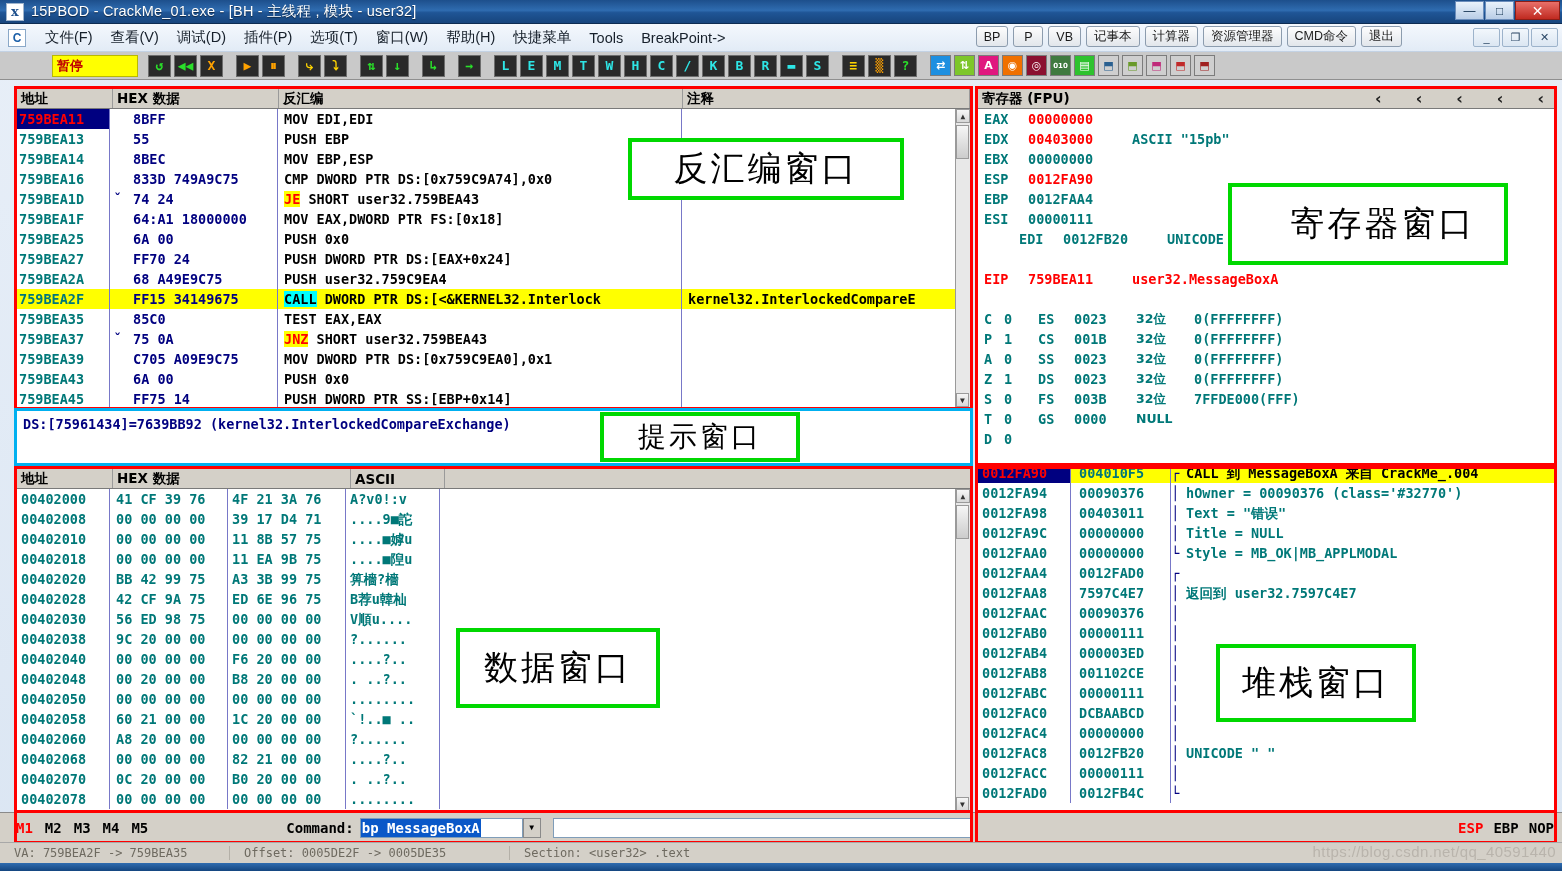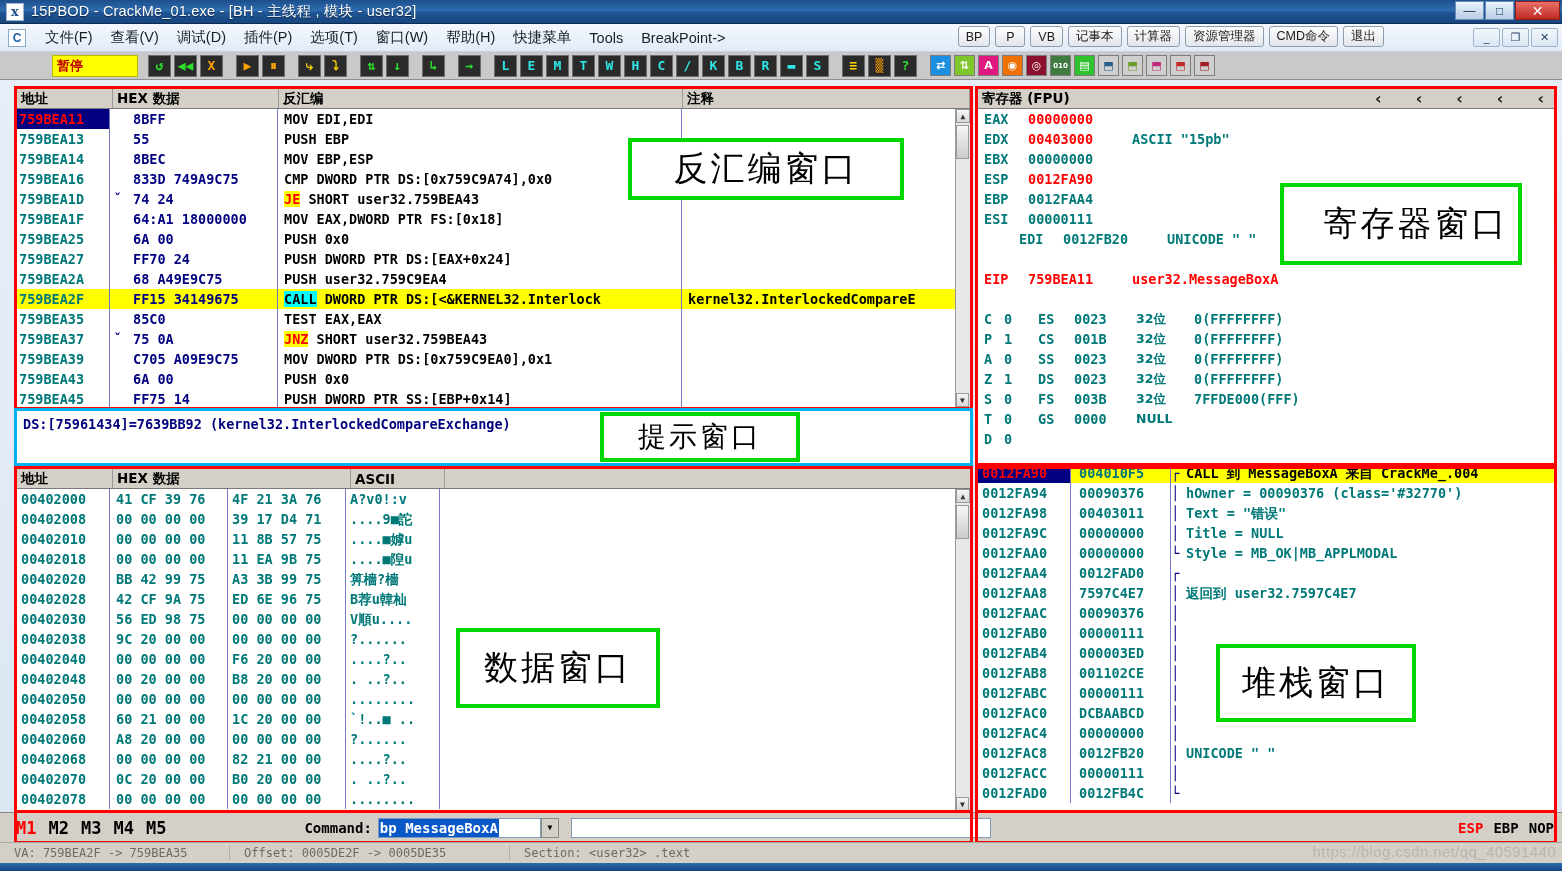--- a/index.html
+++ b/index.html
@@ -59,21 +59,21 @@
     width: 18px; height: 18px; margin-left: 8px; margin-right: 10px;
     background: #fff; border: 1px solid #8aa8c8;
     display: flex; align-items: center; justify-content: center;
     font-family: "Liberation Sans", sans-serif; font-weight: bold;
     font-size: 12px; color: #1b5fa8;
   }
   .menu-item {
     font-family: "Liberation Sans", sans-serif; font-size: 14.5px;
     color: #17202b; padding: 2px 9px; white-space: nowrap;
   }
-  .topbtns { position: absolute; right: 178px; top: 2px; display: flex; gap: 5px; align-items: center; }
+  .topbtns { position: absolute; right: 160px; top: 2px; display: flex; gap: 5px; align-items: center; }
   .topbtn {
     height: 21px; min-width: 30px; padding: 0 7px;
     border: 1px solid #8c9cae; border-radius: 3px;
     background: linear-gradient(180deg,#fdfdfd 0%,#e2e6eb 100%);
     display: flex; align-items: center; justify-content: center;
     font-family: "Liberation Sans", sans-serif; font-size: 12.5px; color: #1a1a1a;
   }
   .mdi-btns { position: absolute; right: 4px; top: 4px; display: flex; gap: 2px; }
   .mdi-btn {
     width: 27px; height: 19px;
@@ -168,21 +168,21 @@
   }
 
   
   .cmdbar {
     position: absolute; left: 0; top: 812px; width: 1562px; height: 30px;
     background: #d4d0c8; border-top: 1px solid #8a8a8a;
     display: flex; align-items: center;
   }
   .mbtn {
     font-family: "DejaVu Sans Mono", monospace; font-weight: bold;
-    font-size: 17px; margin-right: 12px; color: #000;
+    font-size: 14px; margin-right: 12px; color: #000;
   }
   .mbtn.first { color: #ff0000; }
   .cmdlabel { font-family:"DejaVu Sans Mono", monospace; font-weight:bold; font-size:14px; color:#000; }
   .cmdinput {
     width: 163px; height: 20px; background: #ffffff; border: 1px solid #7f9db9;
     display: flex; align-items: center; margin-left: 6px;
   }
   .cmdinput .val {
     background: #0a58c8; color: #ffffff; font-family: "DejaVu Sans Mono", monospace;
     font-weight: bold; font-size: 14px; padding: 0 1px; line-height: 18px;
@@ -381,21 +381,21 @@
         <div class="row"><span class="mono teal" style="display:inline-block;width:20px;">C</span><span class="mono teal" style="display:inline-block;width:34px;">0</span><span class="mono teal" style="display:inline-block;width:36px;">ES</span><span class="mono teal" style="display:inline-block;width:62px;">0023</span><span class="mono teal" style="display:inline-block;width:54px;font-family:&quot;DejaVu Sans&quot;,sans-serif;font-size:12.5px;">32位</span><span class="mono teal" style="padding-left:4px;">0(FFFFFFFF)</span></div>
         <div class="row"><span class="mono teal" style="display:inline-block;width:20px;">P</span><span class="mono teal" style="display:inline-block;width:34px;">1</span><span class="mono teal" style="display:inline-block;width:36px;">CS</span><span class="mono teal" style="display:inline-block;width:62px;">001B</span><span class="mono teal" style="display:inline-block;width:54px;font-family:&quot;DejaVu Sans&quot;,sans-serif;font-size:12.5px;">32位</span><span class="mono teal" style="padding-left:4px;">0(FFFFFFFF)</span></div>
         <div class="row"><span class="mono teal" style="display:inline-block;width:20px;">A</span><span class="mono teal" style="display:inline-block;width:34px;">0</span><span class="mono teal" style="display:inline-block;width:36px;">SS</span><span class="mono teal" style="display:inline-block;width:62px;">0023</span><span class="mono teal" style="display:inline-block;width:54px;font-family:&quot;DejaVu Sans&quot;,sans-serif;font-size:12.5px;">32位</span><span class="mono teal" style="padding-left:4px;">0(FFFFFFFF)</span></div>
         <div class="row"><span class="mono teal" style="display:inline-block;width:20px;">Z</span><span class="mono teal" style="display:inline-block;width:34px;">1</span><span class="mono teal" style="display:inline-block;width:36px;">DS</span><span class="mono teal" style="display:inline-block;width:62px;">0023</span><span class="mono teal" style="display:inline-block;width:54px;font-family:&quot;DejaVu Sans&quot;,sans-serif;font-size:12.5px;">32位</span><span class="mono teal" style="padding-left:4px;">0(FFFFFFFF)</span></div>
         <div class="row"><span class="mono teal" style="display:inline-block;width:20px;">S</span><span class="mono teal" style="display:inline-block;width:34px;">0</span><span class="mono teal" style="display:inline-block;width:36px;">FS</span><span class="mono teal" style="display:inline-block;width:62px;">003B</span><span class="mono teal" style="display:inline-block;width:54px;font-family:&quot;DejaVu Sans&quot;,sans-serif;font-size:12.5px;">32位</span><span class="mono teal" style="padding-left:4px;">7FFDE000(FFF)</span></div>
         <div class="row"><span class="mono teal" style="display:inline-block;width:20px;">T</span><span class="mono teal" style="display:inline-block;width:34px;">0</span><span class="mono teal" style="display:inline-block;width:36px;">GS</span><span class="mono teal" style="display:inline-block;width:62px;">0000</span><span class="mono teal" style="display:inline-block;width:54px;font-family:&quot;DejaVu Sans&quot;,sans-serif;font-size:12.5px;">NULL</span><span class="mono teal" style="padding-left:4px;"></span></div>
         <div class="row"><span class="mono teal" style="display:inline-block;width:20px;">D</span><span class="mono teal" style="display:inline-block;width:34px;">0</span><span class="mono teal" style="display:inline-block;width:36px;"></span><span class="mono teal" style="display:inline-block;width:62px;"></span><span class="mono teal" style="display:inline-block;width:54px;font-family:&quot;DejaVu Sans&quot;,sans-serif;font-size:12.5px;"></span><span class="mono teal" style="padding-left:4px;"></span></div>
       </div>
   </div>
   <div class="hlrect" style="left:975px; top:86px; width:582px; height:380px;"></div>
-  <div class="annot" style="left:1280px; top:183px; width:242px; height:82px;padding-left:30px;">寄存器窗口</div>
+  <div class="annot" style="left:1228px; top:183px; width:280px; height:82px;padding-left:30px;">寄存器窗口</div>
 
   <div class="panel" style="left:16px; top:468px; width:955px; height:344px;">
     <div class="phead">
       <div class="hc" style="width:96px">地址</div>
       <div class="hc" style="width:238px">HEX 数据</div>
       <div class="hc" style="width:94px">ASCII</div>
       <div class="hc" style="flex:1; border-right:none"></div>
     </div>
     <div id="dump-body" style="position:absolute; left:0; top:20px; right:0; bottom:0; overflow:hidden;">
         <div class="row"><span class="mono teal" style="display:inline-block;width:92px;padding-left:4px;">00402000</span><span class="mono teal" style="display:inline-block;width:118px;padding-left:6px;border-left:1px solid #7878c8;">41 CF 39 76</span><span class="mono teal" style="display:inline-block;width:118px;padding-left:4px;border-left:1px solid #7878c8;">4F 21 3A 76</span><span class="mono teal" style="display:inline-block;width:94px;padding-left:4px;border-left:1px solid #7878c8;">A?v0!:v</span><span class="mono teal" style="display:inline-block;flex:1;border-left:1px solid #7878c8;"></span></div>

